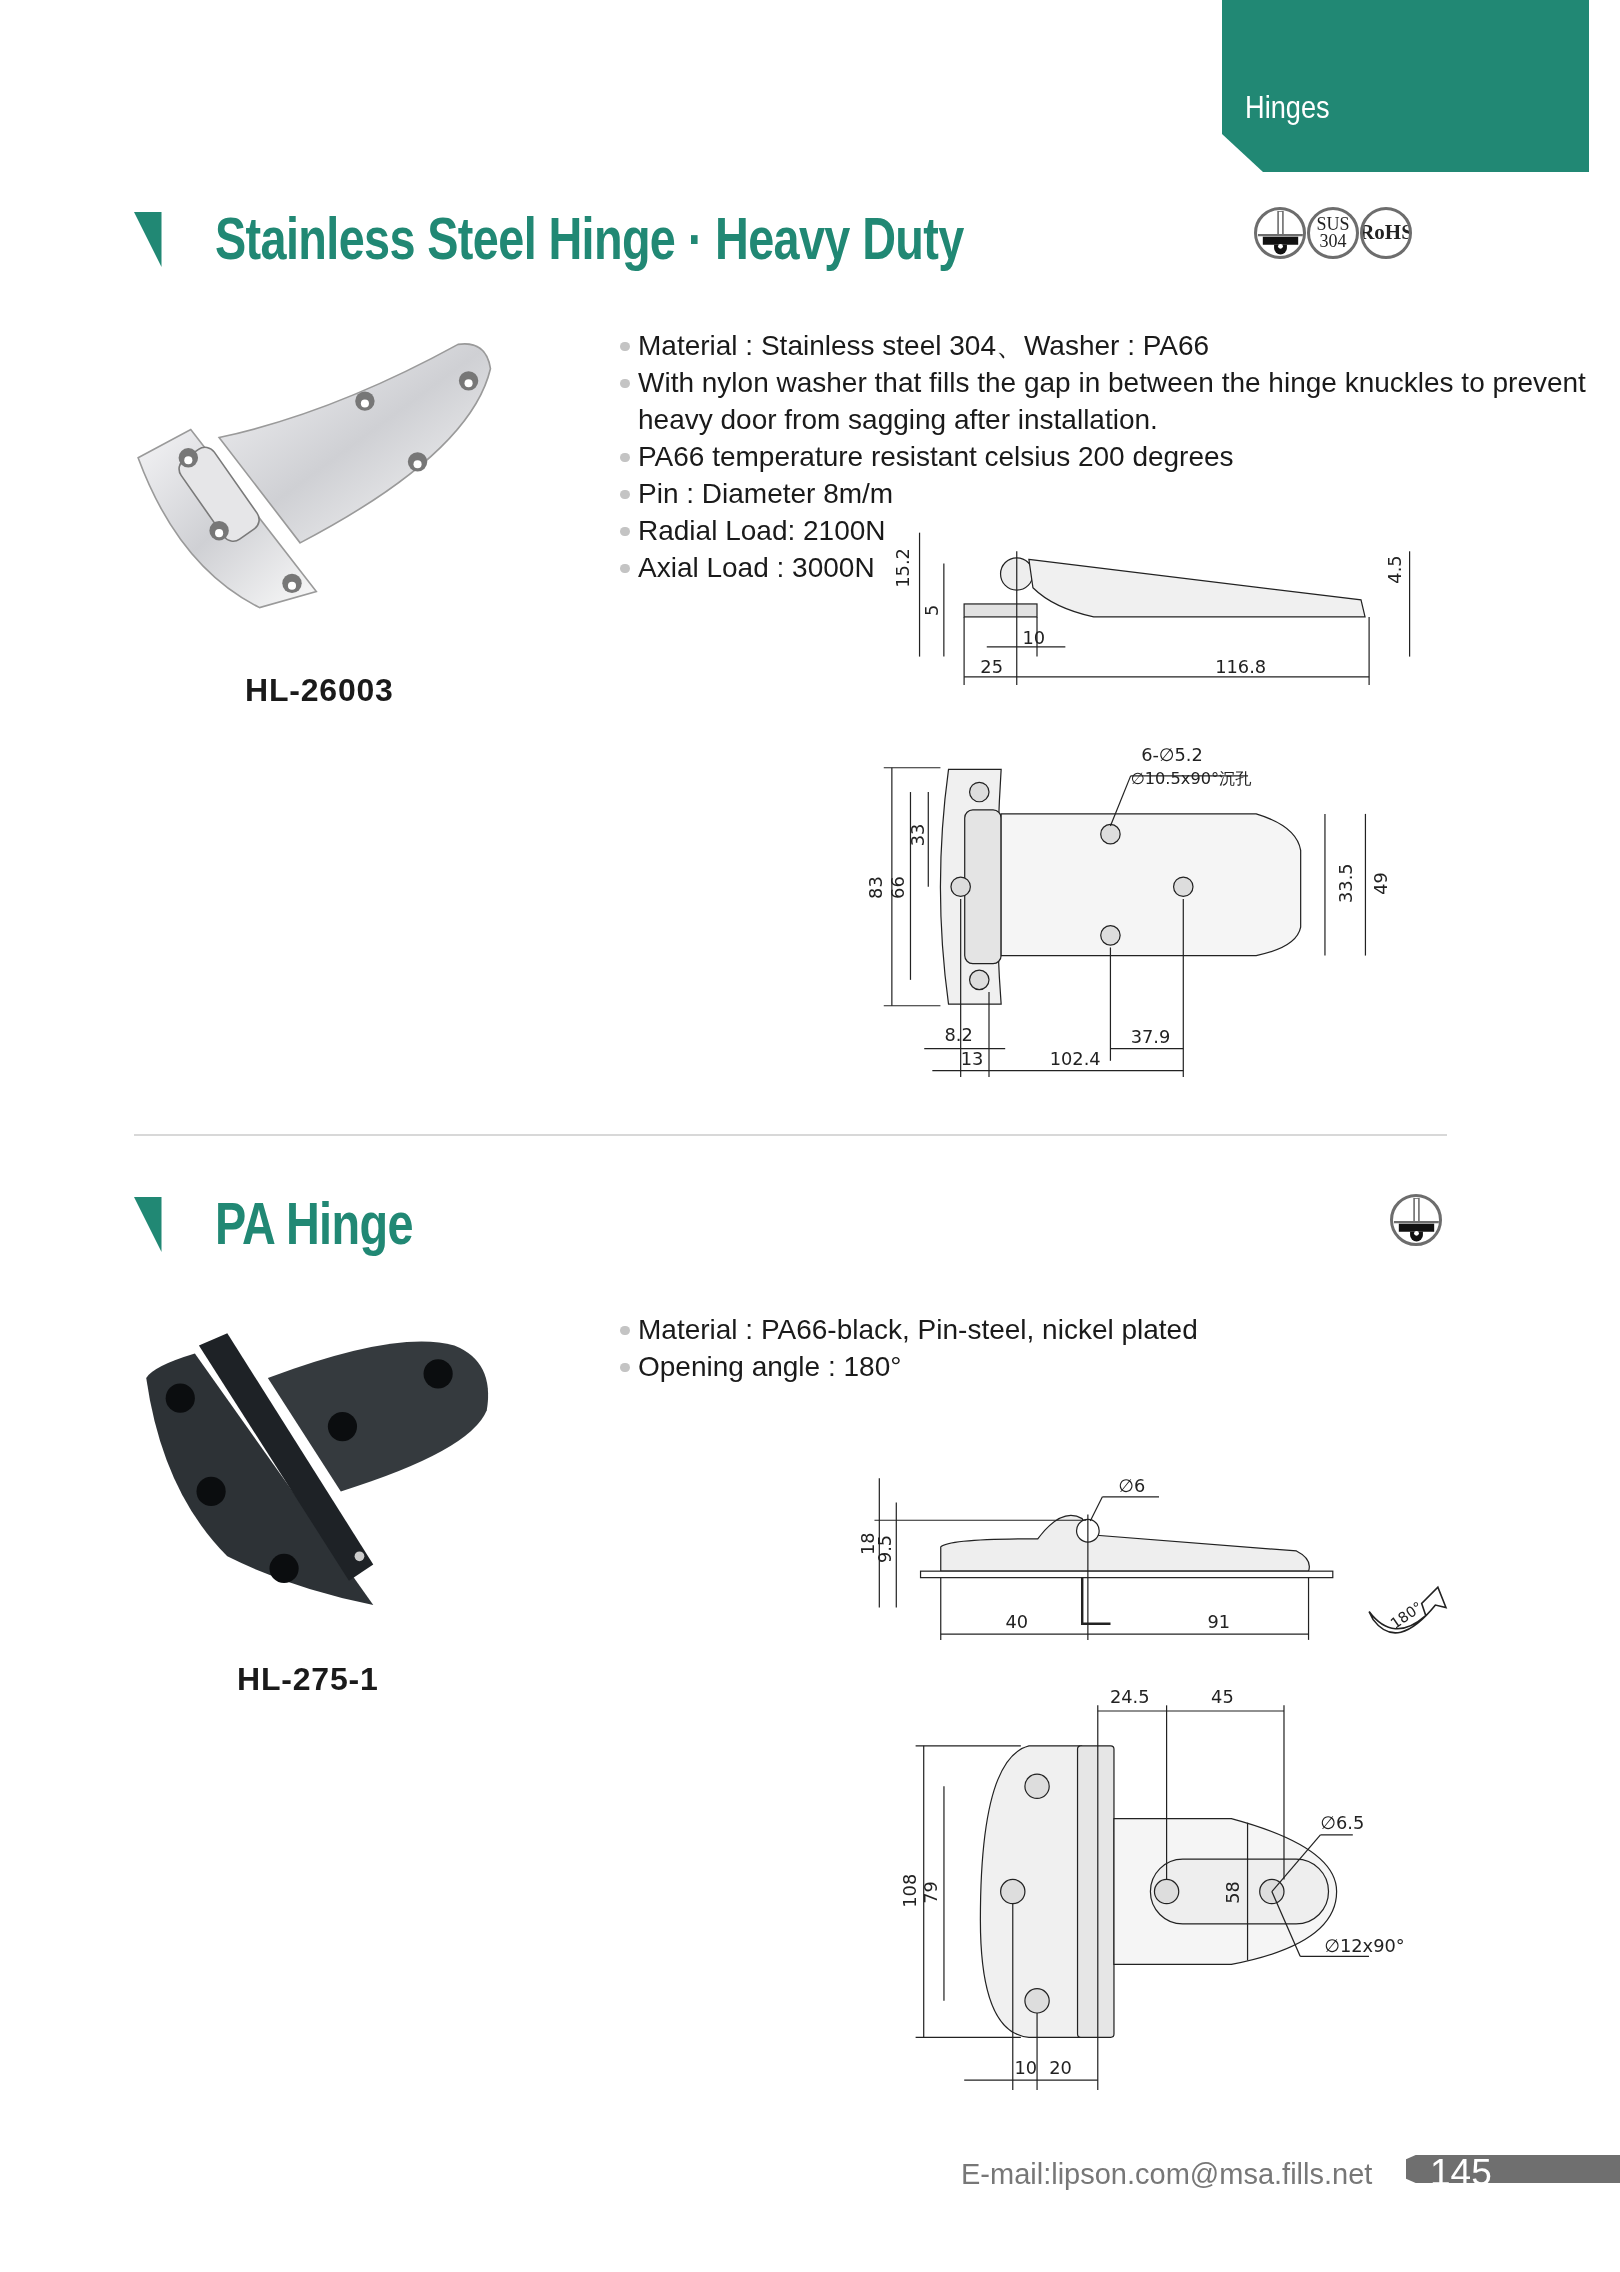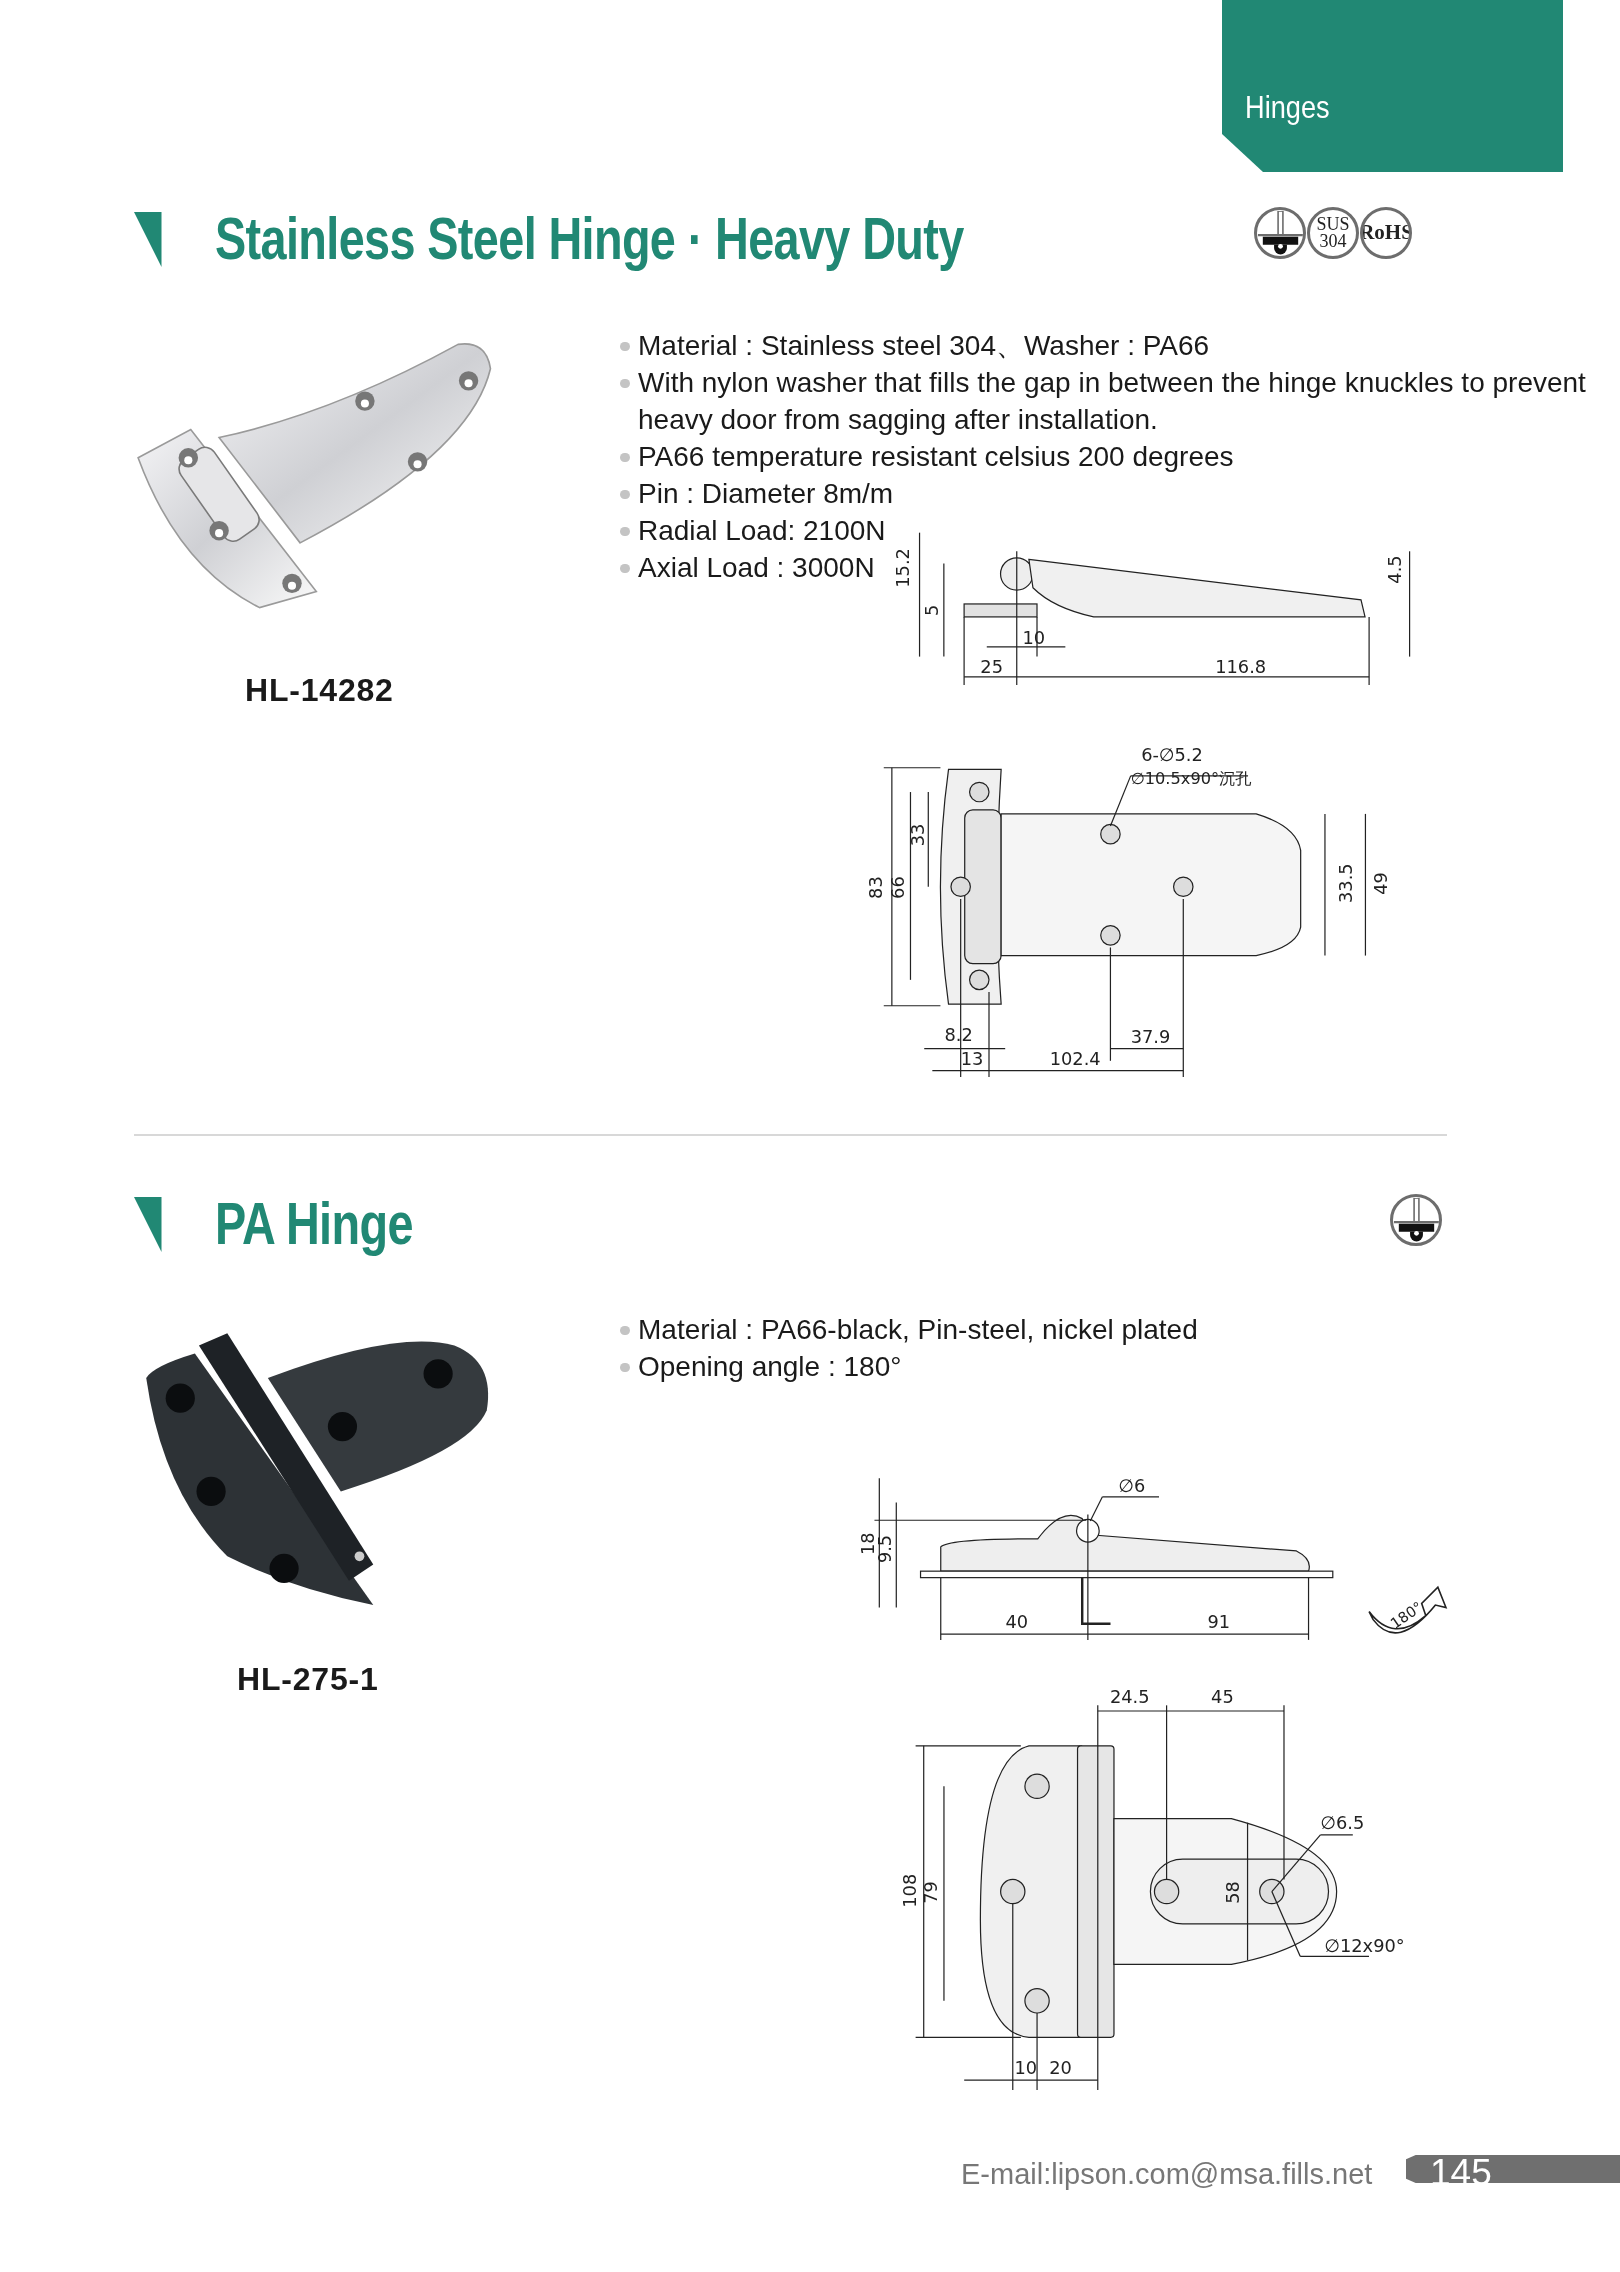--- a/index.html
+++ b/index.html
@@ -1,19 +1,19 @@
 <!DOCTYPE html>
 <html style="font-size:13px"><head>
 <meta charset="utf-8">
 <style>
   html,body{margin:0;padding:0;background:#fff;}
   body{width:1620px;height:2273px;position:relative;overflow:hidden;font-family:"Liberation Sans",sans-serif;color:#222;}
   .abs{position:absolute;}
   
-  .cat-tab{left:1222px;top:0;width:341px;height:172px;background:#218874;
+  .cat-tab{left:1222px;top:0;width:367px;height:172px;background:#218874;
     clip-path:polygon(0 0,100% 0,100% 100%,41px 100%,0 134px);}
   .cat-tab span{position:absolute;left:23px;top:89px;color:#fff;font-size:32px;font-family:"Liberation Sans Narrow","Liberation Sans",sans-serif;transform:scaleX(.85);transform-origin:left;}
   
   .sec-mark{width:0;height:0;border-top:55px solid #218874;border-left:27.5px solid transparent;}
   .sec-mark.solid{width:27.5px;height:55px;border:none;background:#218874;clip-path:polygon(0 0,100% 0,100% 100%);}
   .sec-title{color:#218874;font-weight:bold;font-size:60px;line-height:1;transform:scaleX(.78);transform-origin:left;white-space:nowrap;letter-spacing:-0.8px;}
   
   .badge{width:52px;height:52px;border:3.2px solid #6d6d6d;border-radius:50%;box-sizing:border-box;background:#fff;display:flex;align-items:center;justify-content:center;overflow:hidden;}
   .badge .txt{font-family:"Liberation Serif",serif;font-weight:bold;color:#222;text-align:center;line-height:.95;}
   
@@ -82,21 +82,21 @@
     <g fill="#fff">
         <circle cx="72" cy="168" r="5"></circle>
         <circle cx="110" cy="258" r="5"></circle>
         <circle cx="200" cy="323" r="5"></circle>
         <circle cx="290" cy="98" r="5"></circle>
         <circle cx="418" cy="73" r="5"></circle>
         <circle cx="355" cy="173" r="5"></circle>
       </g>
   </svg>
 </div>
-<div class="abs model" style="left:245px;top:672px;">HL-14282</div>
+<div class="abs model" style="left:245px;top:672px;">HL-26003</div>
 
 <ul class="abs specs" style="left:617px;top:327px;">
   <li>Material : Stainless steel 304、Washer : PA66</li>
   <li>With nylon washer that fills the gap in between the hinge knuckles to prevent</li>
   <li class="cont">heavy door from sagging after installation.</li>
   <li>PA66 temperature resistant celsius 200 degrees</li>
   <li>Pin : Diameter 8m/m</li>
   <li>Radial Load: 2100N</li>
   <li>Axial Load : 3000N</li>
 </ul>

